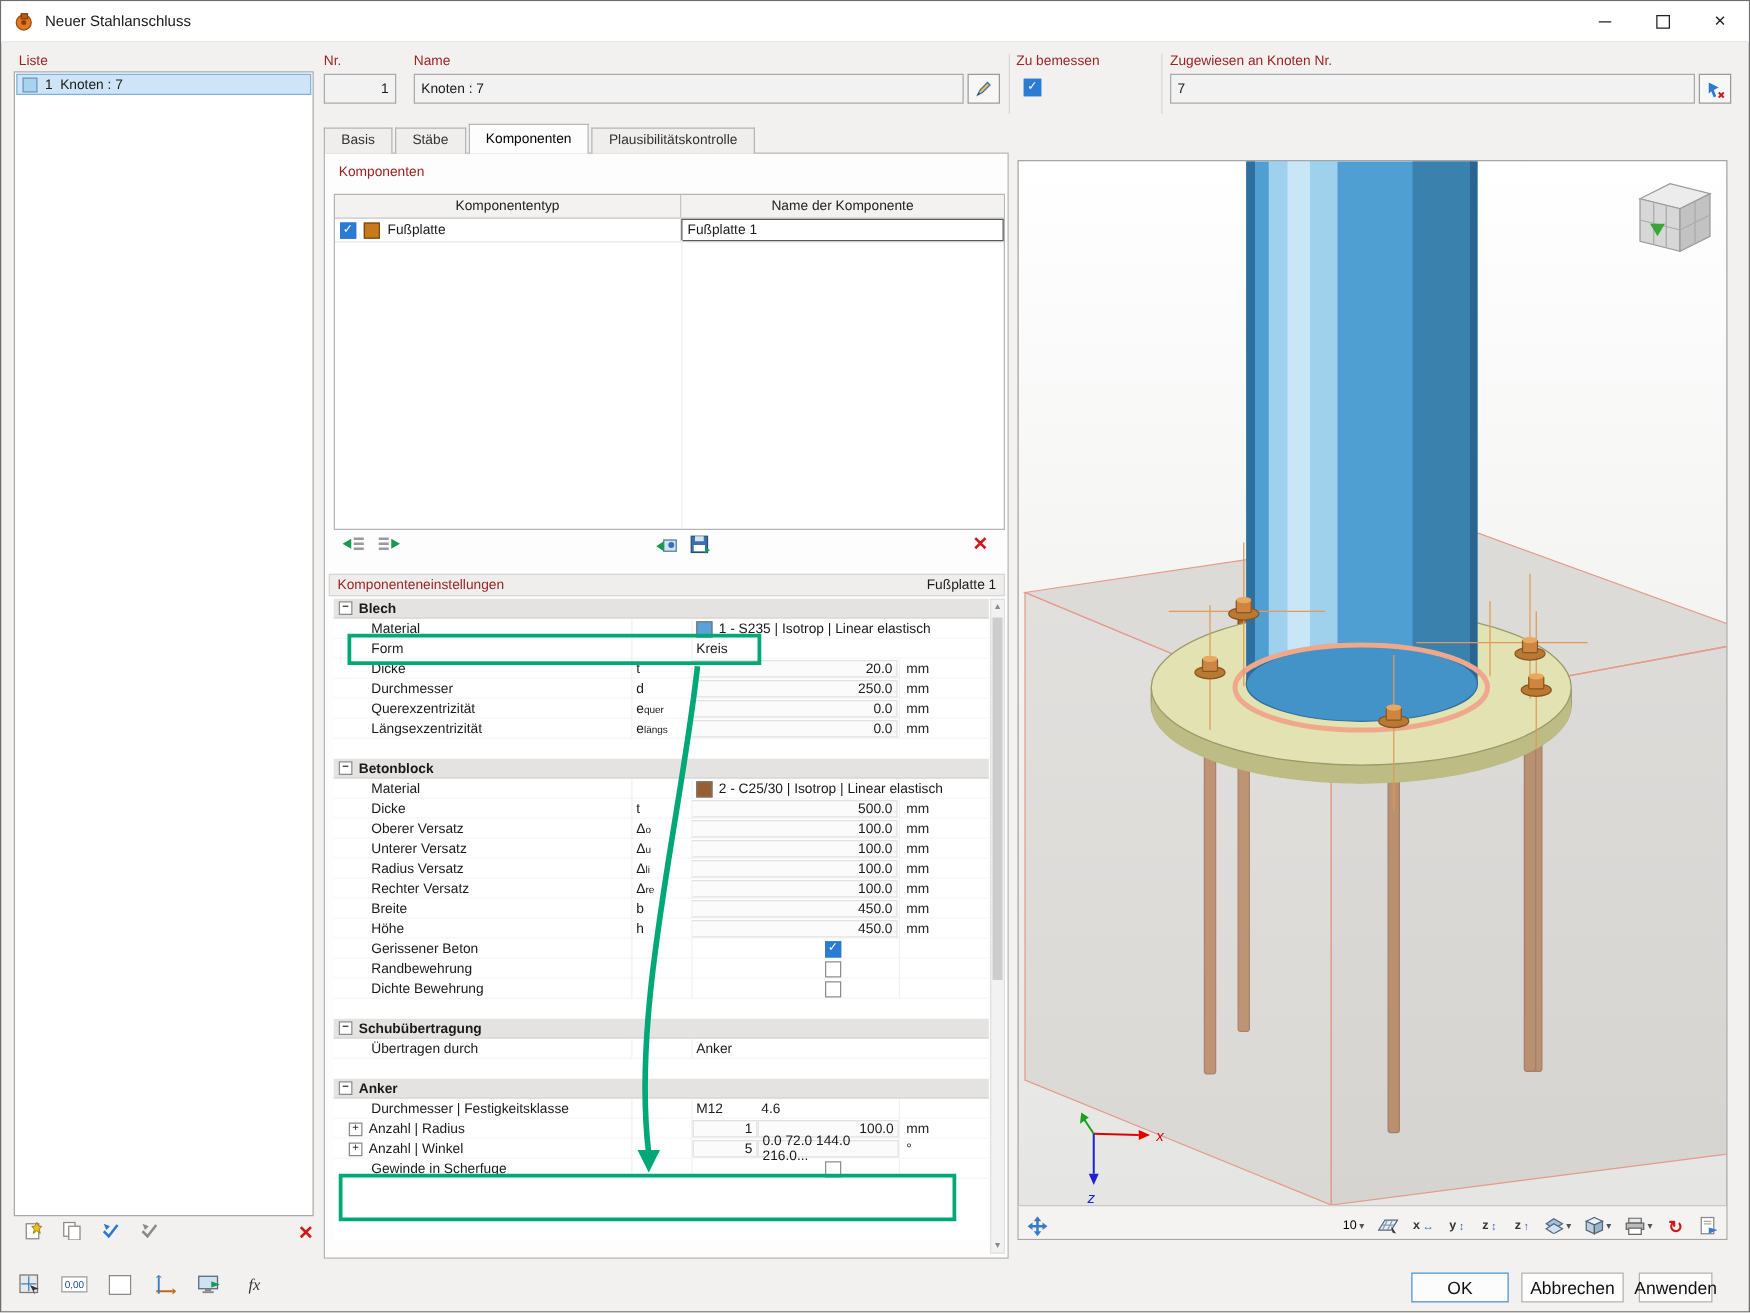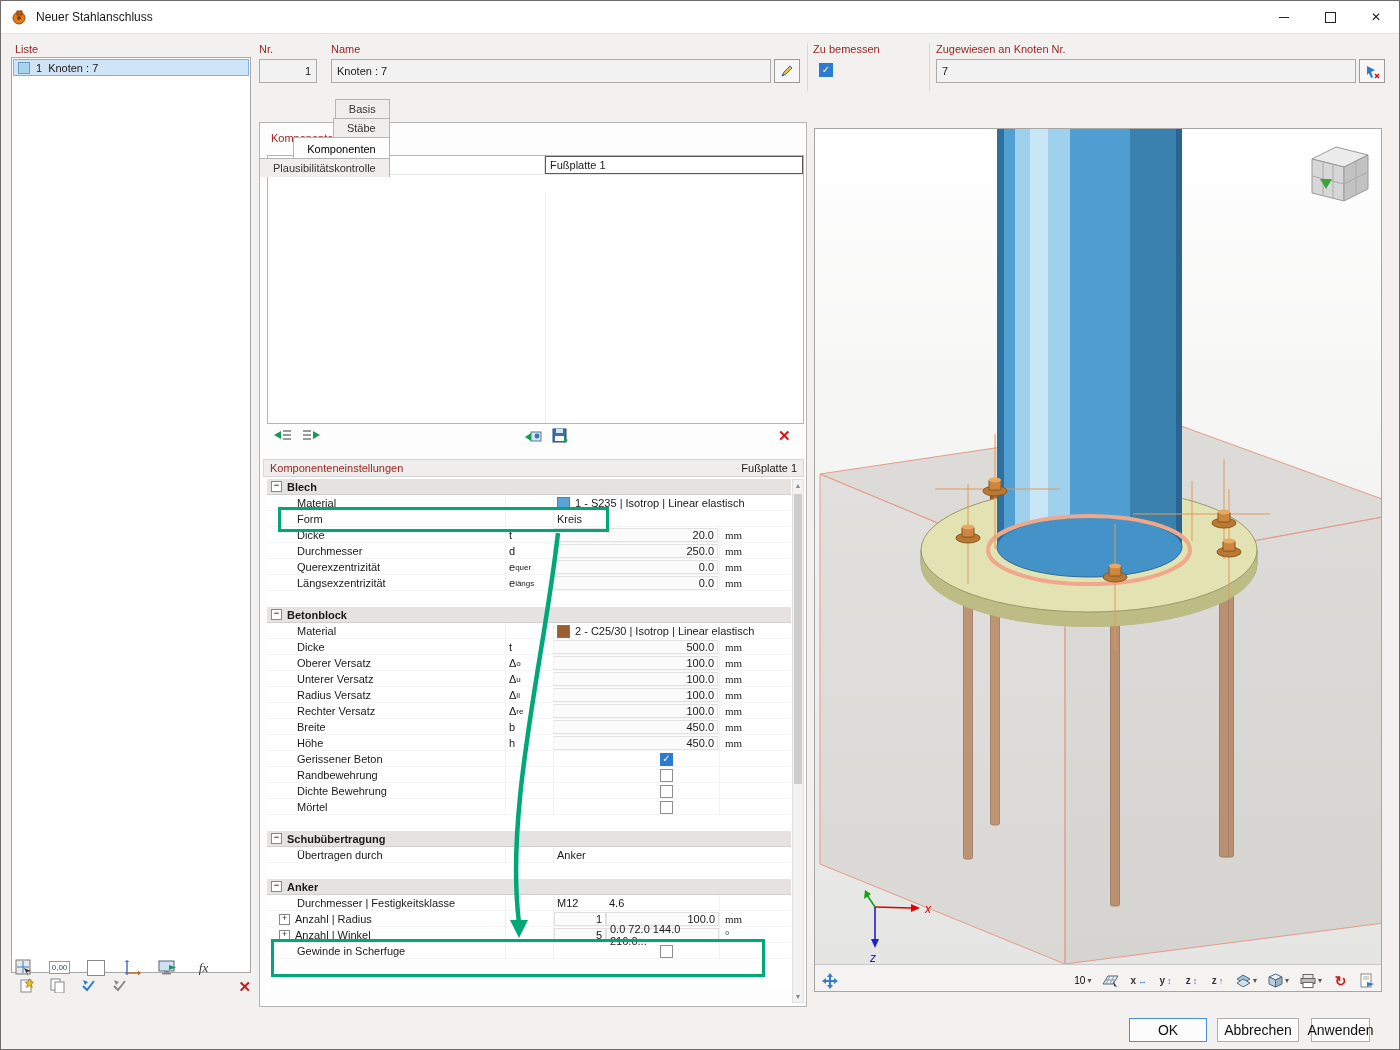--- a/index.html
+++ b/index.html
@@ -23,21 +23,21 @@
   
   .fld-label{color:#9b2420;position:absolute;font-size:11px;}
   .inputbox{position:absolute;height:24px;background:#f2f2f2;border:1px solid #ababab;box-sizing:border-box;display:flex;align-items:center;padding:0 5px;font-size:11px;color:#1a1a1a;}
   .inputbox.right{justify-content:flex-end;}
   .sqbtn{position:absolute;width:26px;height:24px;background:#f7f7f7;border:1px solid #9a9a9a;box-sizing:border-box;display:flex;align-items:center;justify-content:center;}
   .vsep{position:absolute;width:1px;background:#d8d8d8;}
   .cb{width:13px;height:13px;border:1px solid #8f8f8f;background:#fff;display:inline-flex;align-items:center;justify-content:center;font-size:10px;line-height:1;color:transparent;box-sizing:border-box;}
   .cb.on{background:#2b7bd3;border-color:#2b7bd3;color:#fff;}
   .cb.big{width:14px;height:14px;}
   
-  .tabs{position:absolute;left:258px;top:98px;display:flex;align-items:flex-end;height:24px;z-index:3;flex-direction:column;}
+  .tabs{position:absolute;left:258px;top:98px;display:flex;align-items:flex-end;height:24px;z-index:3;}
   .tab{padding:3px 13px;background:#efeeec;border:1px solid #b5b5b5;border-bottom:none;margin-right:2px;height:21px;box-sizing:border-box;font-size:11px;color:#333;}
   .tab.active{background:#fdfdfd;height:24px;padding-top:5px;color:#000;}
   .page{position:absolute;left:258px;top:121px;width:548px;height:885px;background:#fdfdfd;border:1px solid #b5b5b5;box-sizing:border-box;}
   .sec-title{color:#9b2420;font-size:11px;}
   
   .ktable{position:absolute;left:266px;top:154px;width:537px;height:269px;border:1px solid #b5b5b5;background:#fff;box-sizing:border-box;}
   .khead{display:flex;height:18px;background:#f3f2f1;border-bottom:1px solid #c6c6c6;}
   .khead div{display:flex;align-items:center;justify-content:center;font-size:11px;color:#222;}
   .kc1{width:277px;box-sizing:border-box;border-right:1px solid #c6c6c6;}
   .kc2{width:258px;box-sizing:border-box;}
@@ -55,21 +55,21 @@
   .grow{display:grid;grid-template-columns:238px 48px 166px 72px;height:16px;align-items:center;background:#fff;border-bottom:1px solid #f5f5f5;box-sizing:border-box;}
   .grow.spacer{background:transparent;border-bottom:none;}
   .grow.group{display:flex;gap:5px;align-items:center;background:#e4e3e1;border-bottom:1px solid #cfcfcf;padding-left:4px;font-weight:bold;}
   .expander{width:9px;height:9px;border:1px solid #898989;background:#fff;font-size:9px;line-height:7px;text-align:center;color:#333;flex:none;box-sizing:content-box;}
   .cell{height:16px;display:flex;align-items:center;overflow:visible;box-sizing:border-box;}
   .cell.lbl{padding-left:30px;}
   .cell.lbl.hasexp{padding-left:12px;gap:5px;}
   .cell.sym{border-left:1px solid #f1f1f1;padding-left:3px;font-size:11px;}
   .symsub{font-size:8px;}
   .cell.val{border-left:1px solid #f1f1f1;}
-  .cell.unit{border-left:1px solid #f1f1f1;padding-left:5px;color:#222;font-family:Liberation Serif, serif;}
+  .cell.unit{border-left:1px solid #f1f1f1;padding-left:5px;color:#222;}
   .numbox{justify-content:flex-end;border:1px solid #e2e2e2;background:#fbfbfb;height:14px;margin:1px 1px 1px 0;padding-right:3px;}
   .leftval{padding-left:3px;gap:5px;}
   .leftval .swatch{width:11px;height:11px;border:1px solid #777;display:inline-block;flex:none;}
   .ctr{padding-left:106px;}
   .sub1{width:52px;display:inline-flex;align-items:center;padding-left:3px;box-sizing:border-box;}
   .sub2{flex:1;display:inline-flex;align-items:center;padding-left:3px;box-sizing:border-box;}
   .boxed{border:1px solid #e0e0e0;background:#fbfbfb;height:14px;}
   .ralign{justify-content:flex-end;padding-right:3px;}
   .hl-box{position:absolute;border:3px solid #00a878;box-sizing:border-box;z-index:6;pointer-events:none;}
   .arrow-svg{position:absolute;left:0;top:0;z-index:7;pointer-events:none;}
@@ -80,21 +80,21 @@
   .viewport{position:absolute;left:813px;top:127px;width:568px;height:864px;border:1px solid #a6a6a6;box-sizing:border-box;background:linear-gradient(#ffffff, #e4e4e2);}
   .vp-toolbar{position:absolute;left:0;right:0;bottom:0;height:27px;background:#f4f3f2;border-top:1px solid #c9c9c9;display:flex;align-items:flex-end;padding:0 4px;box-sizing:border-box;gap:41px;}
   .vp-right{margin-left:auto;display:flex;gap:5px;align-items:center;}
   .vpbtn{height:21px;min-width:21px;border:1px solid transparent;background:transparent;display:inline-flex;align-items:center;justify-content:center;gap:2px;font-family:"Liberation Sans",sans-serif;font-size:10px;padding:0 2px;}
   .vpbtn .dd{font-size:8px;color:#555;}
   .vpbtn .red{color:#cc1a1a;font-size:14px;font-weight:bold;}
   .axch{font-size:10px;font-weight:bold;color:#333;}
   .arr{font-size:9px;color:#3a6fbf;}
   .dlg-btn{position:absolute;top:1017px;height:24px;background:#fcfcfc;border:1px solid #b0b0b0;box-sizing:border-box;display:flex;align-items:center;justify-content:center;font-size:14px;color:#111;}
   .dlg-btn.default{border:1px solid #4a90d9;}
-  .ftool{position:absolute;left:10px;top:955px;display:flex;gap:11px;align-items:center;}
+  .ftool{position:absolute;left:10px;top:1015px;display:flex;gap:11px;align-items:center;}
   .ftool .fbtn{width:25px;height:23px;display:flex;align-items:center;justify-content:center;}
   .fx{font-family:"Liberation Serif",serif;font-style:italic;font-size:13px;color:#333;}
   .numdisp{font-size:8px;border:1px solid #999;background:#fff;padding:1px 2px;color:#1a4f8f;}
   .whitebox{width:16px;height:14px;background:#fff;border:1px solid #8a8a8a;}
   .icon14{display:inline-block;}
 </style>
 </head>
 <body>
 
 <div class="window">
@@ -193,20 +193,24 @@
     <div class="tab">Basis</div>
     <div class="tab">Stäbe</div>
     <div class="tab active">Komponenten</div>
     <div class="tab">Plausibilitätskontrolle</div>
   </div>
   <div class="page"></div>
 
   <div class="abs sec-title" style="left:270px;top:131px;">Komponenten</div>
 
   <div class="ktable">
+    <div class="khead">
+      <div class="kc1">Komponententyp</div>
+      <div class="kc2">Name der Komponente</div>
+    </div>
     <div class="kdata">
       <div class="kc1">
         <span class="cb on">✓</span>
         <span class="kswatch"></span>
         <span>Fußplatte</span>
       </div>
       <div class="kc2 editcell">
         <span>Fußplatte 1</span>
       </div>
     </div>
@@ -471,30 +475,20 @@
           </div>
           <div class="cell sym"></div>
           <div class="cell val ctr">
             <span class="cb"></span>
           </div>
           <div class="cell unit"></div>
         </div>
         <div class="grow">
           <div class="cell lbl">
             <span class="lbltext">Dichte Bewehrung</span>
-          </div>
-          <div class="cell sym"></div>
-          <div class="cell val ctr">
-            <span class="cb"></span>
-          </div>
-          <div class="cell unit"></div>
-        </div>
-        <div class="grow">
-          <div class="cell lbl">
-            <span class="lbltext">Mörtel</span>
           </div>
           <div class="cell sym"></div>
           <div class="cell val ctr">
             <span class="cb"></span>
           </div>
           <div class="cell unit"></div>
         </div>
         <div class="grow spacer"></div>
         <div class="grow group">
           <span class="expander">−</span>

